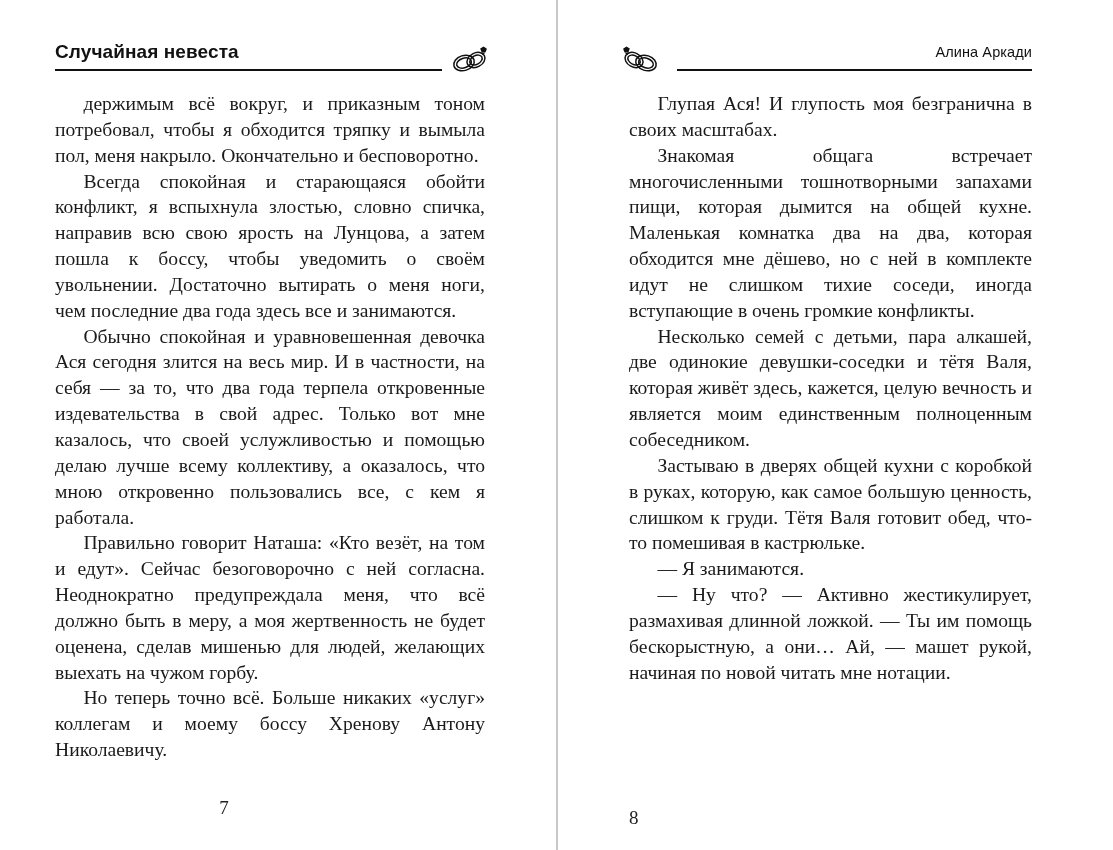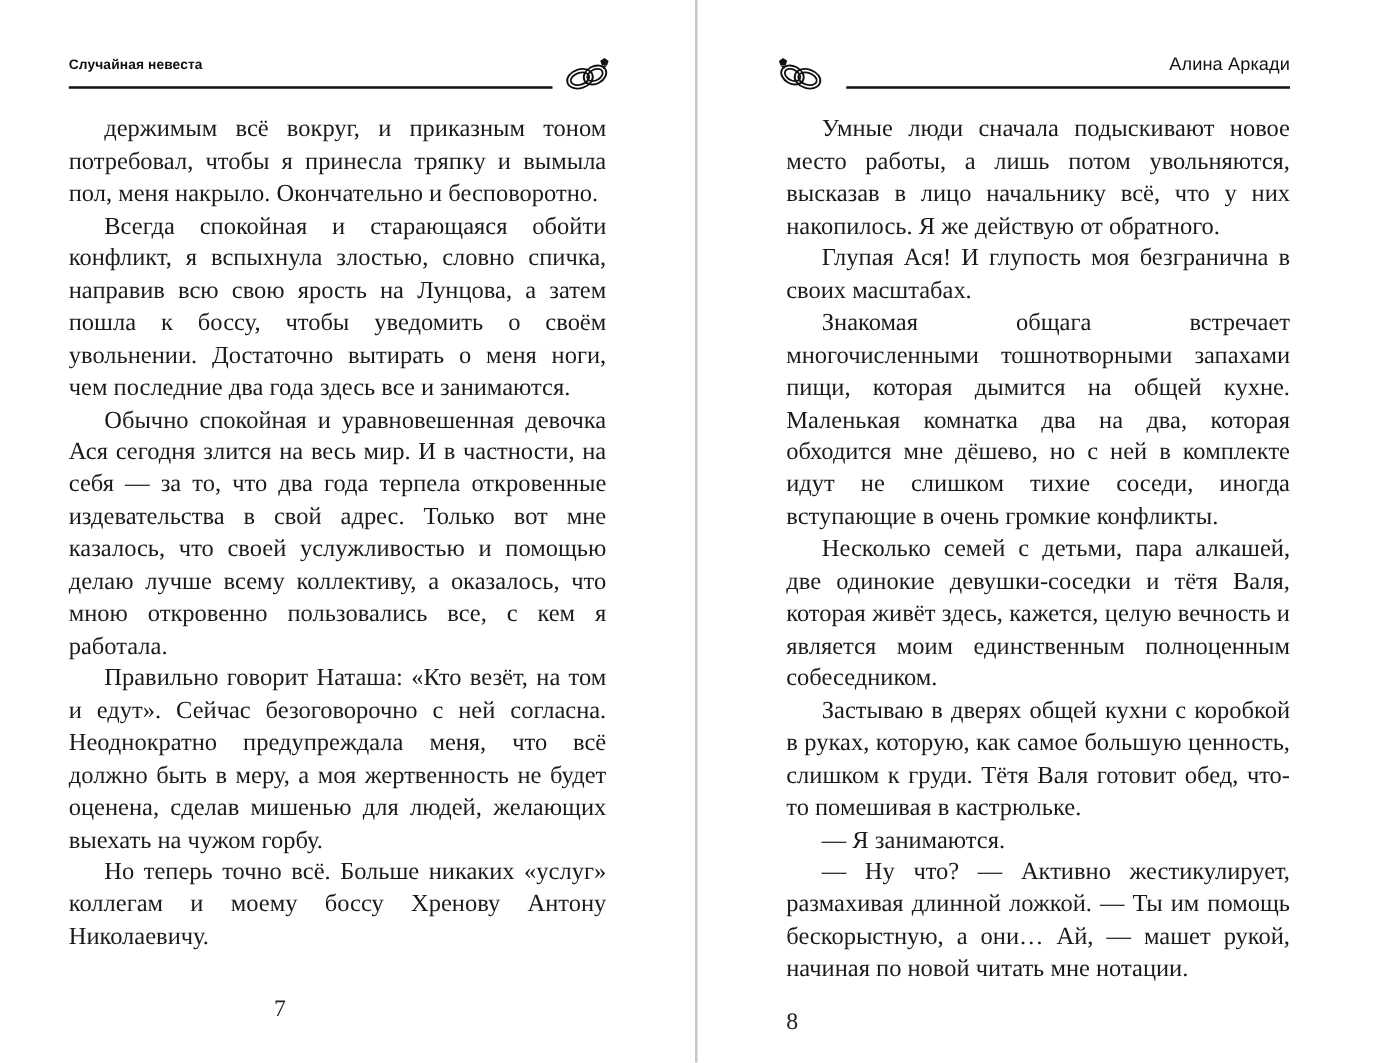--- a/index.html
+++ b/index.html
@@ -58,21 +58,21 @@
   }
   .runhead-left {
     justify-content: flex-start;
   }
   .runhead-right {
     justify-content: flex-end;
   }
 
   .runhead-title {
     font-family: "Liberation Sans", "DejaVu Sans", sans-serif;
-    font-size: 11px;
+    font-size: 19px;
     font-weight: bold;
     letter-spacing: 0.1px;
     color: #111111;
     line-height: 18px;
     white-space: nowrap;
   }
   .runhead-author {
     font-family: "Liberation Sans", "DejaVu Sans", sans-serif;
     font-size: 14.5px;
     font-weight: normal;
@@ -162,21 +162,21 @@
           </g>
           <g fill="#111111">
             <path d="M33.2 5.6 l3.4 -2.2 l3.3 2.3 l-1.3 3.6 l-4.1 0 z"></path>
             <path d="M33.4 9.6 l5.0 0 l-2.5 2.6 z"></path>
           </g>
         </svg>
       </div>
     </div>
 
     <div class="body-text">
-      <p>держимым всё вокруг, и приказным тоном потребовал, чтобы я принесла тряпку и вымыла пол, меня накрыло. Окончательно и бесповоротно.</p>
+      <p>держимым всё вокруг, и приказным тоном потребовал, чтобы я обходится тряпку и вымыла пол, меня накрыло. Окончательно и бесповоротно.</p>
       <p>Всегда спокойная и старающаяся обойти конфликт, я вспыхнула злостью, словно спичка, направив всю свою ярость на Лунцова, а затем пошла к боссу, чтобы уведомить о своём увольнении. Достаточно вытирать о меня ноги, чем последние два года здесь все и занимаются.</p>
       <p>Обычно спокойная и уравновешенная девочка Ася сегодня злится на весь мир. И в частности, на себя — за то, что два года терпела откровенные издевательства в свой адрес. Только вот мне казалось, что своей услужливостью и помощью делаю лучше всему коллективу, а оказалось, что мною откровенно пользовались все, с кем я работала.</p>
       <p>Правильно говорит Наташа: «Кто везёт, на том и едут». Сейчас безоговорочно с ней согласна. Неоднократно предупреждала меня, что всё должно быть в меру, а моя жертвенность не будет оценена, сделав мишенью для людей, желающих выехать на чужом горбу.</p>
       <p>Но теперь точно всё. Больше никаких «услуг» коллегам и моему боссу Хренову Антону Николаевичу.</p>
 
     </div>
 
     <div class="folio folio-left">7</div>
   </div>
 
@@ -195,21 +195,20 @@
           </g>
           <g fill="#111111">
             <path d="M12.8 5.6 l-3.4 -2.2 l-3.3 2.3 l1.3 3.6 l4.1 0 z"></path>
             <path d="M12.6 9.6 l-5.0 0 l2.5 2.6 z"></path>
           </g>
         </svg>
       </div>
     </div>
 
     <div class="body-text">
-      <p>Умные люди сначала подыскивают новое место работы, а лишь потом увольняются, высказав в лицо начальнику всё, что у них накопилось. Я же действую от обратного.</p>
       <p>Глупая Ася! И глупость моя безгранична в своих масштабах.</p>
       <p>Знакомая общага встречает многочисленными тошнотворными запахами пищи, которая дымится на общей кухне. Маленькая комнатка два на два, которая обходится мне дёшево, но с ней в комплекте идут не слишком тихие соседи, иногда вступающие в очень громкие конфликты.</p>
       <p>Несколько семей с детьми, пара алкашей, две одинокие девушки-соседки и тётя Валя, которая живёт здесь, кажется, целую вечность и является моим единственным полноценным собеседником.</p>
       <p>Застываю в дверях общей кухни с коробкой в руках, которую, как самое большую ценность, слишком к груди. Тётя Валя готовит обед, что-то помешивая в кастрюльке.</p>
       <p>— Я занимаются.</p>
       <p>— Ну что? — Активно жестикулирует, размахивая длинной ложкой. — Ты им помощь бескорыстную, а они… Ай, — машет рукой, начиная по новой читать мне нотации.</p>
 
     </div>
 
     <div class="folio folio-right">8</div>

